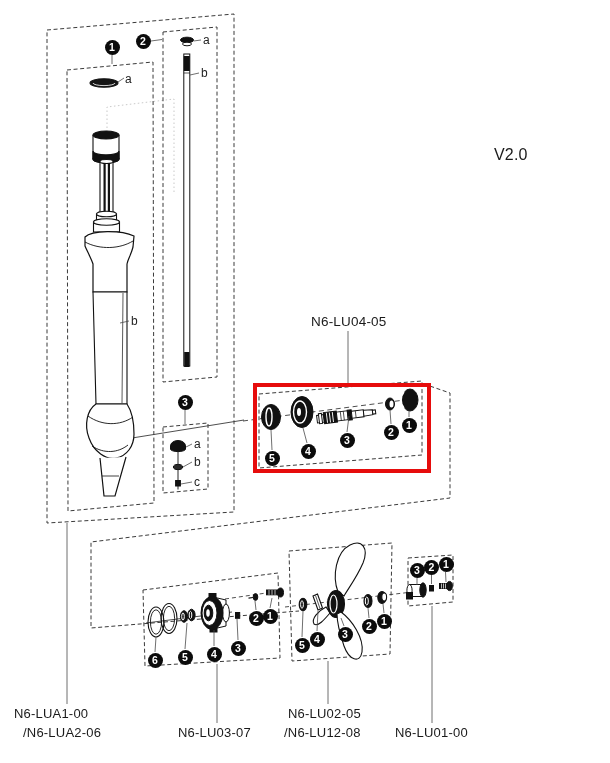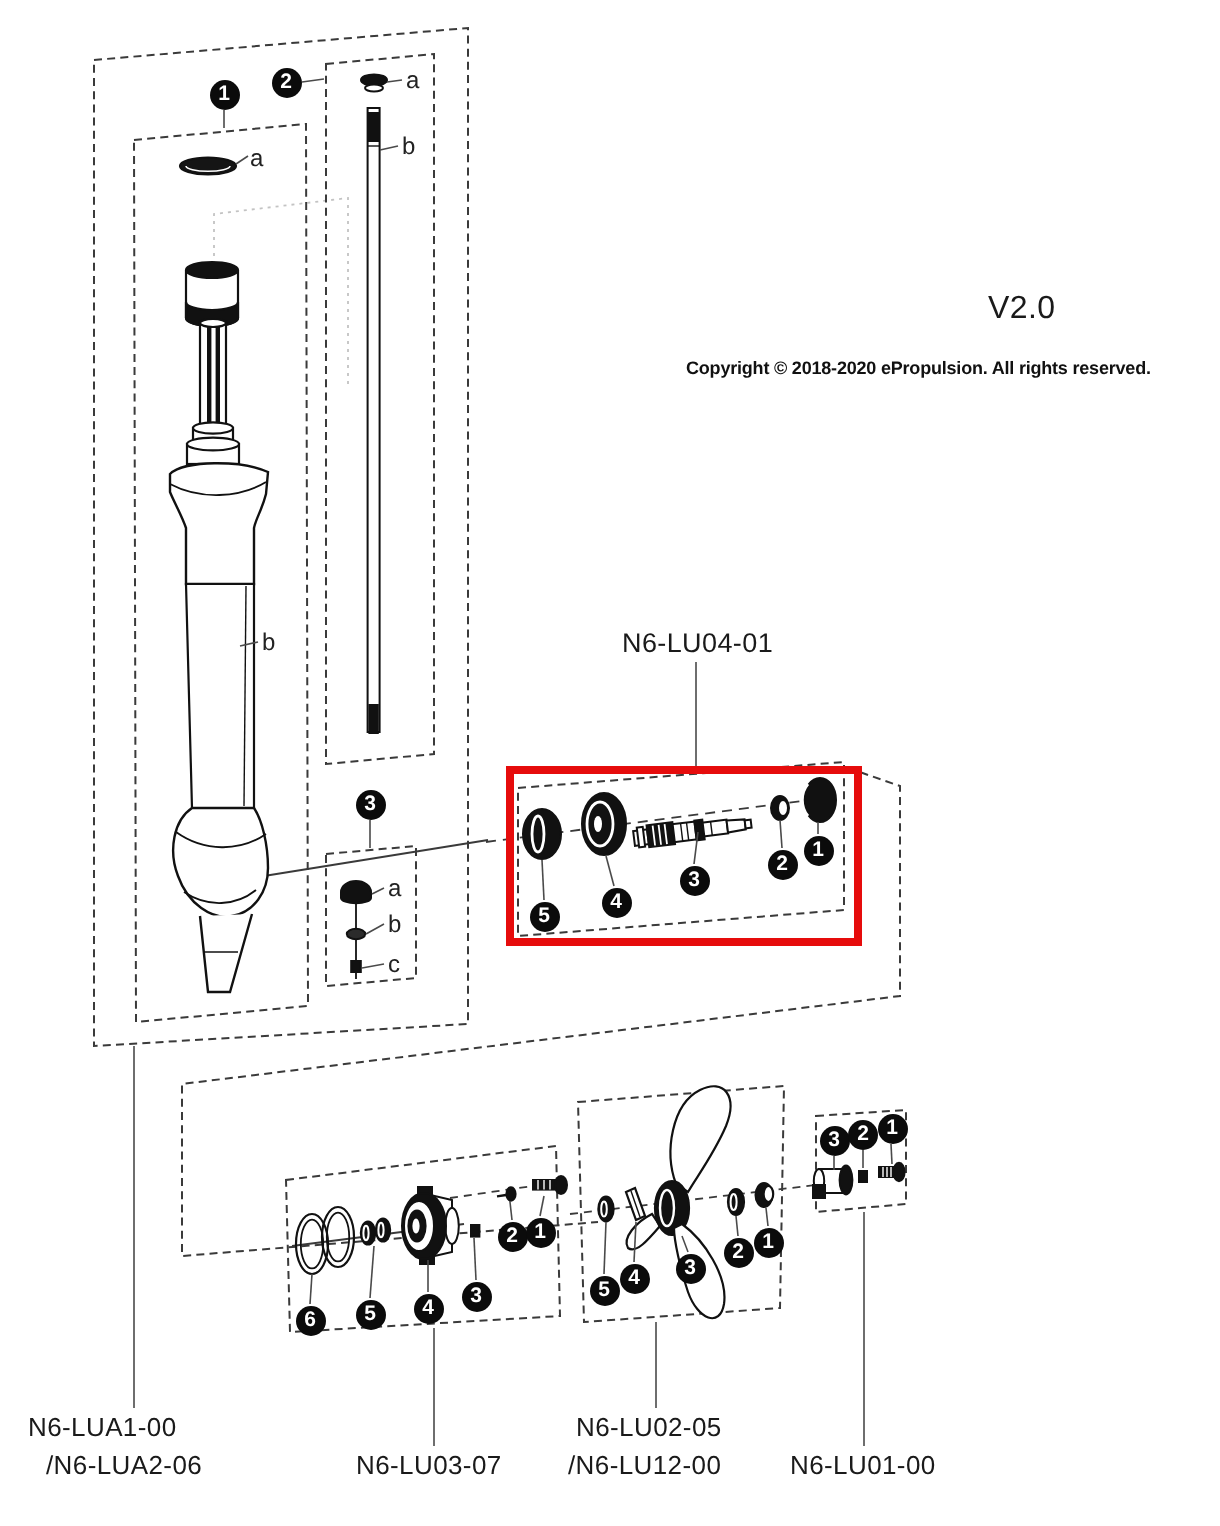--- a/index.html
+++ b/index.html
@@ -216,28 +216,27 @@
       <line x1="383" y1="604" x2="384" y2="613"></line>
       <line x1="417" y1="578" x2="417" y2="585"></line>
       <line x1="431.5" y1="575" x2="431.5" y2="584"></line>
       <line x1="445.5" y1="572" x2="446" y2="582"></line>
     </g>
   </svg>
 
   <div id="redbox"></div>
 
   <div id="title-version">V2.0</div>
-  <div id="copyright">Copyright © 2018-2020 ePropulsion. All rights reserved.</div>
-
-  <div class="plabel big" style="left:311px;top:314px">N6-LU04-01</div>
+
+  <div class="plabel big" style="left:311px;top:314px">N6-LU04-05</div>
   <div class="plabel" style="left:14px;top:706px">N6-LUA1-00</div>
   <div class="plabel" style="left:23px;top:725px">/N6-LUA2-06</div>
   <div class="plabel" style="left:178px;top:725px">N6-LU03-07</div>
   <div class="plabel" style="left:288px;top:706px">N6-LU02-05</div>
-  <div class="plabel" style="left:284px;top:725px">/N6-LU12-00</div>
+  <div class="plabel" style="left:284px;top:725px">/N6-LU12-08</div>
   <div class="plabel" style="left:395px;top:725px">N6-LU01-00</div>
 
   <div class="co" style="left:104.5px;top:39.5px">1</div>
   <div class="co" style="left:135.5px;top:33.5px">2</div>
   <div class="co" style="left:177.5px;top:394.5px">3</div>
 
   <div class="co" style="left:264.5px;top:450.5px">5</div>
   <div class="co" style="left:300.5px;top:443.5px">4</div>
   <div class="co" style="left:339.5px;top:432.5px">3</div>
   <div class="co" style="left:383.5px;top:424.5px">2</div>

